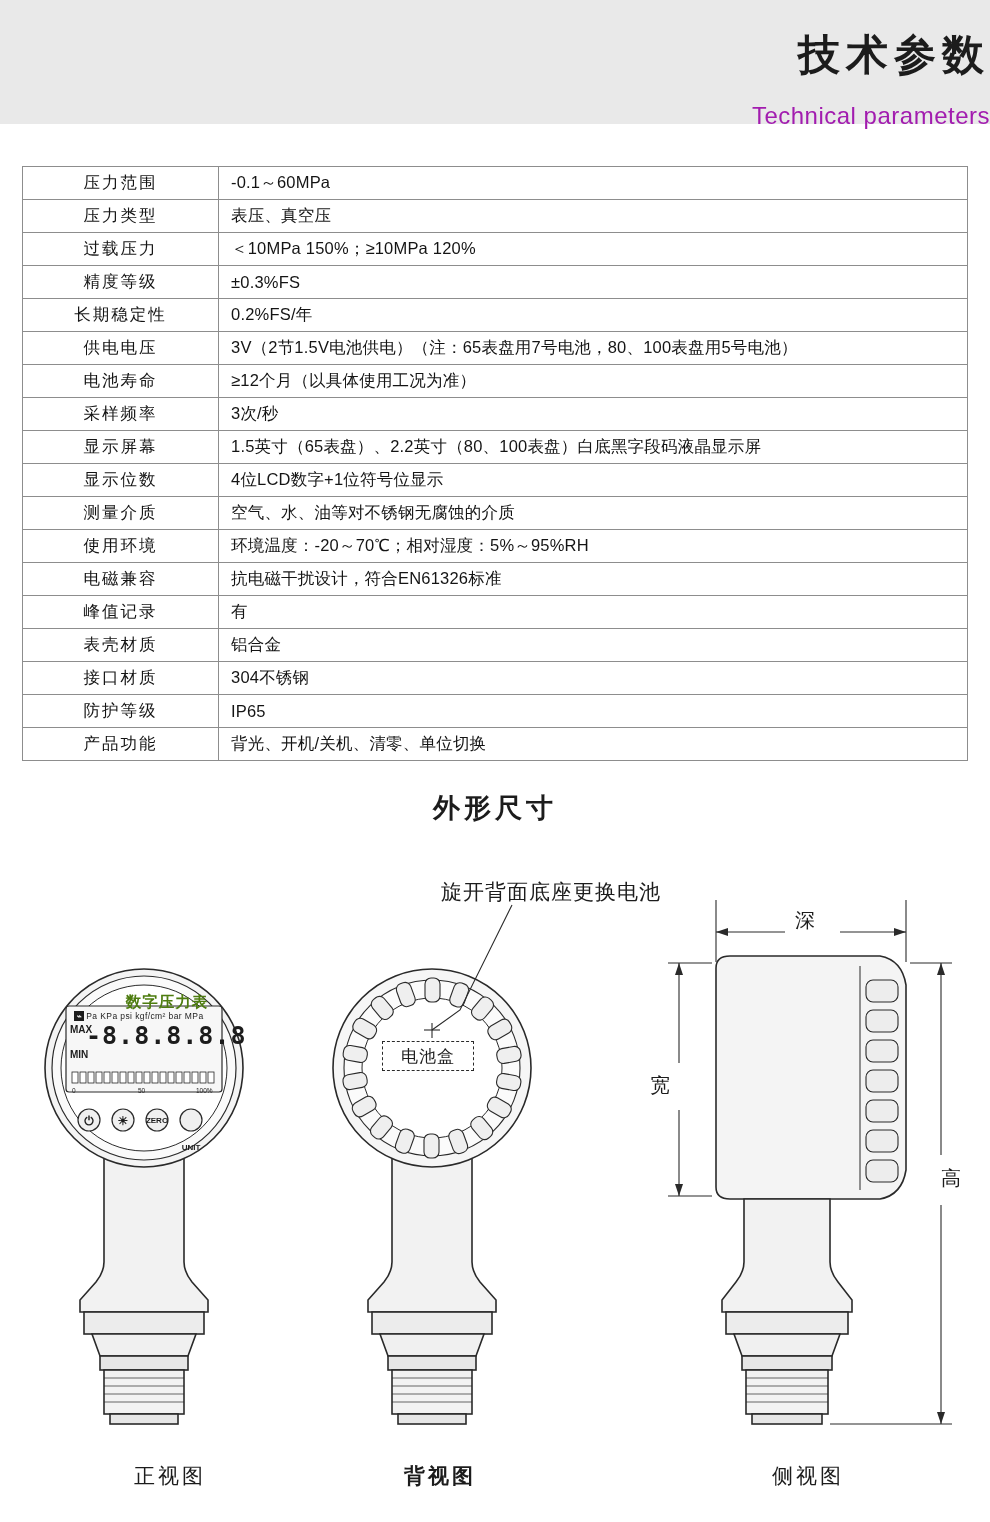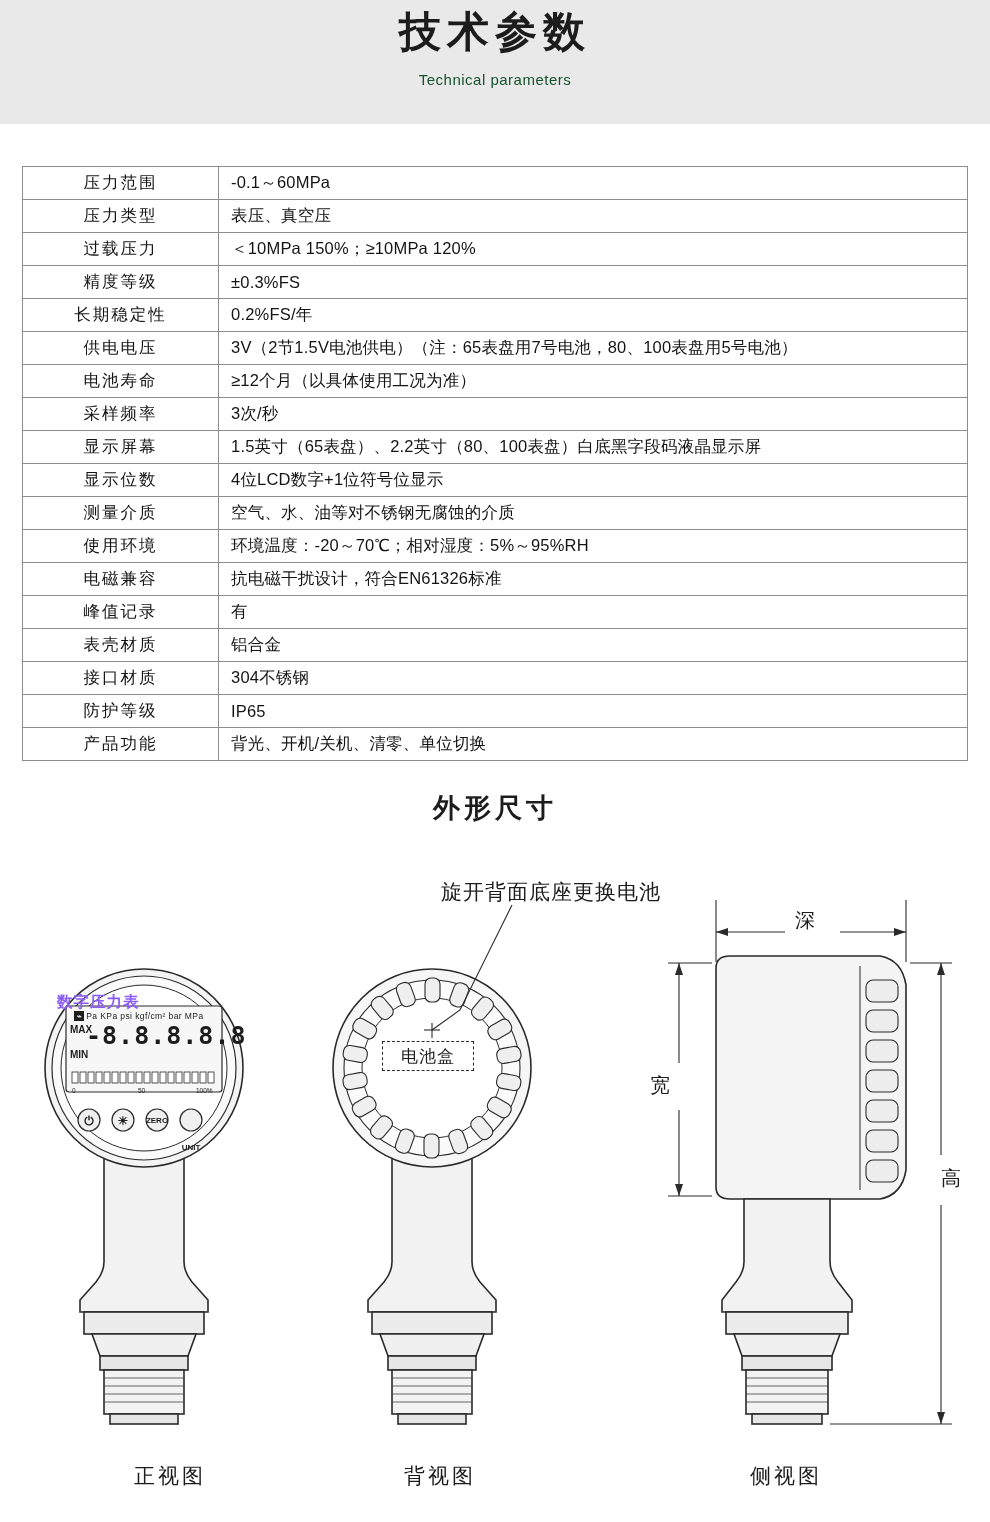--- a/index.html
+++ b/index.html
@@ -14,37 +14,37 @@
     font-family: "Liberation Sans", sans-serif;
     color: #1a1a1a;
     overflow: hidden;
   }
 
   
   .header {
     width: 990px;
     height: 124px;
     background: #e9e9e9;
-    text-align: center;
+    text-align: right;
     box-sizing: border-box;
-    padding-top: 5px;
+    padding-top: 28px;
   }
   .header .title-cn {
     font-size: 42px;
     font-weight: 700;
     letter-spacing: 6px;
     color: #1c1c1c;
     line-height: 54px;
     font-family: "Liberation Sans", sans-serif;
   }
   .header .title-en {
-    font-size: 15px;
-    color: #14532d;
+    font-size: 24px;
+    color: #a21caf;
     letter-spacing: 0.5px;
-    margin-top: 12px;
+    margin-top: 20px;
     font-family: "Liberation Sans", sans-serif;
   }
 
   
   .spec-wrap {
     position: absolute;
     left: 22px;
     top: 166px;
     width: 946px;
   }
@@ -94,22 +94,22 @@
   }
 
   .view-caption {
     position: absolute;
     font-size: 21px;
     letter-spacing: 3px;
     color: #1c1c1c;
     text-align: center;
   }
   #cap-front { left: 60px;  top: 1462px; width: 220px; }
-  #cap-back  { left: 330px; top: 1462px; width: 220px; }
-  #cap-side  { left: 676px; top: 1462px; width: 220px; }
+  #cap-back  { left: 330px; top: 1462px; width: 220px; font-weight: bold; }
+  #cap-side  { left: 698px; top: 1462px; width: 220px; }
 
   .dim-label {
     position: absolute;
     font-size: 20px;
     color: #1c1c1c;
   }
   #lbl-depth  { left: 795px; top: 907px; }
   #lbl-width  { left: 650px; top: 1072px; }
   #lbl-height { left: 941px; top: 1165px; }
 
@@ -128,25 +128,25 @@
     letter-spacing: 1px;
     color: #1c1c1c;
     box-sizing: border-box;
   }
 
   .gauge-face-title {
     position: absolute;
     left: 57px;
     top: 992px;
     width: 220px;
-    text-align: left;
+    text-align: center;
     font-size: 15.5px;
     font-weight: 700;
     letter-spacing: 1px;
-    color: #8b5cf6;
+    color: #4d7c0f;
   }
   .lcd-units {
     position: absolute;
     left: 74px;
     top: 1011px;
     font-size: 8.5px;
     letter-spacing: 0.4px;
     color: #1c1c1c;
     white-space: nowrap;
   }

